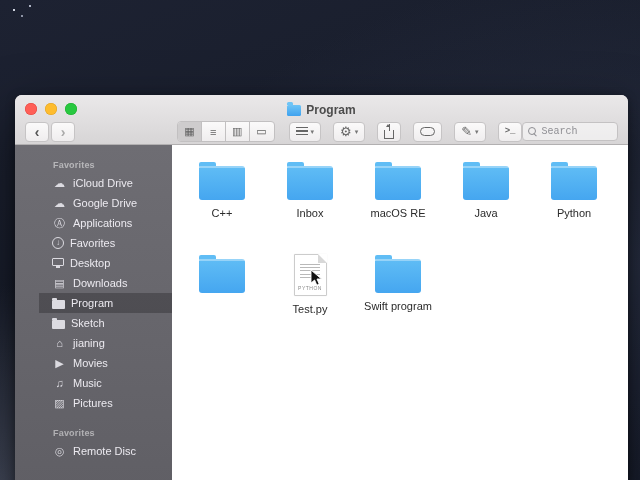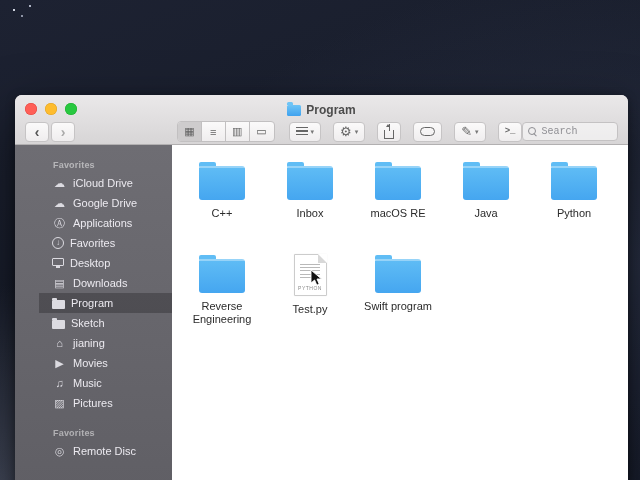--- a/index.html
+++ b/index.html
@@ -224,21 +224,20 @@
           <div class="cell">
             <div class="folder-ic"></div>
             <div class="cell-label">Java</div>
           </div>
           <div class="cell">
             <div class="folder-ic"></div>
             <div class="cell-label">Python</div>
           </div>
           <div class="cell">
             <div class="folder-ic"></div>
-            <div class="cell-label">Reverse Engineering</div>
           </div>
           <div class="cell">
             <div class="doc-ic">
               <span class="doc-fold"></span>
               <span class="doc-lines"></span>
               <span class="doc-text">PYTHON</span>
               <svg class="cursor" width="12" height="18" viewBox="0 0 12 18">
                 <path d="M1 1 L1 14 L4.6 11 L6.8 16.2 L9.2 15.1 L7 10 L11.5 10 Z" fill="#111" stroke="#fff" stroke-width="0.9"></path>
               </svg>
             </div>

